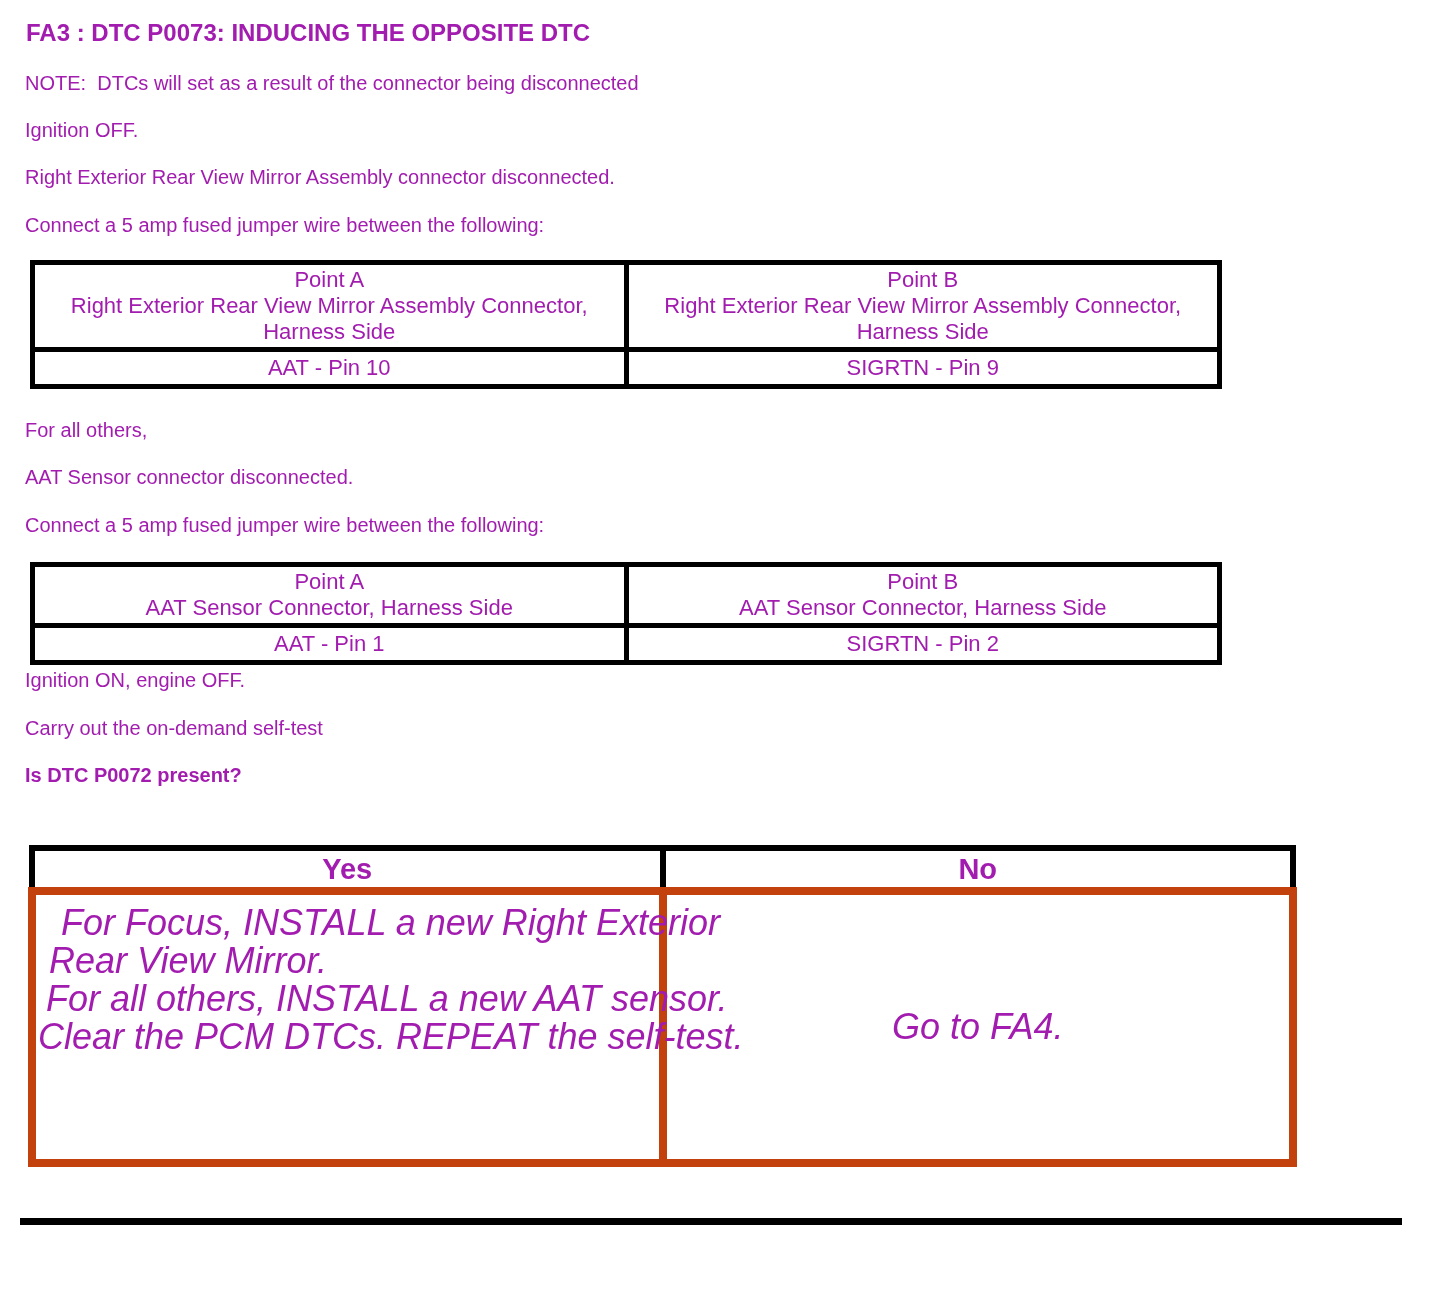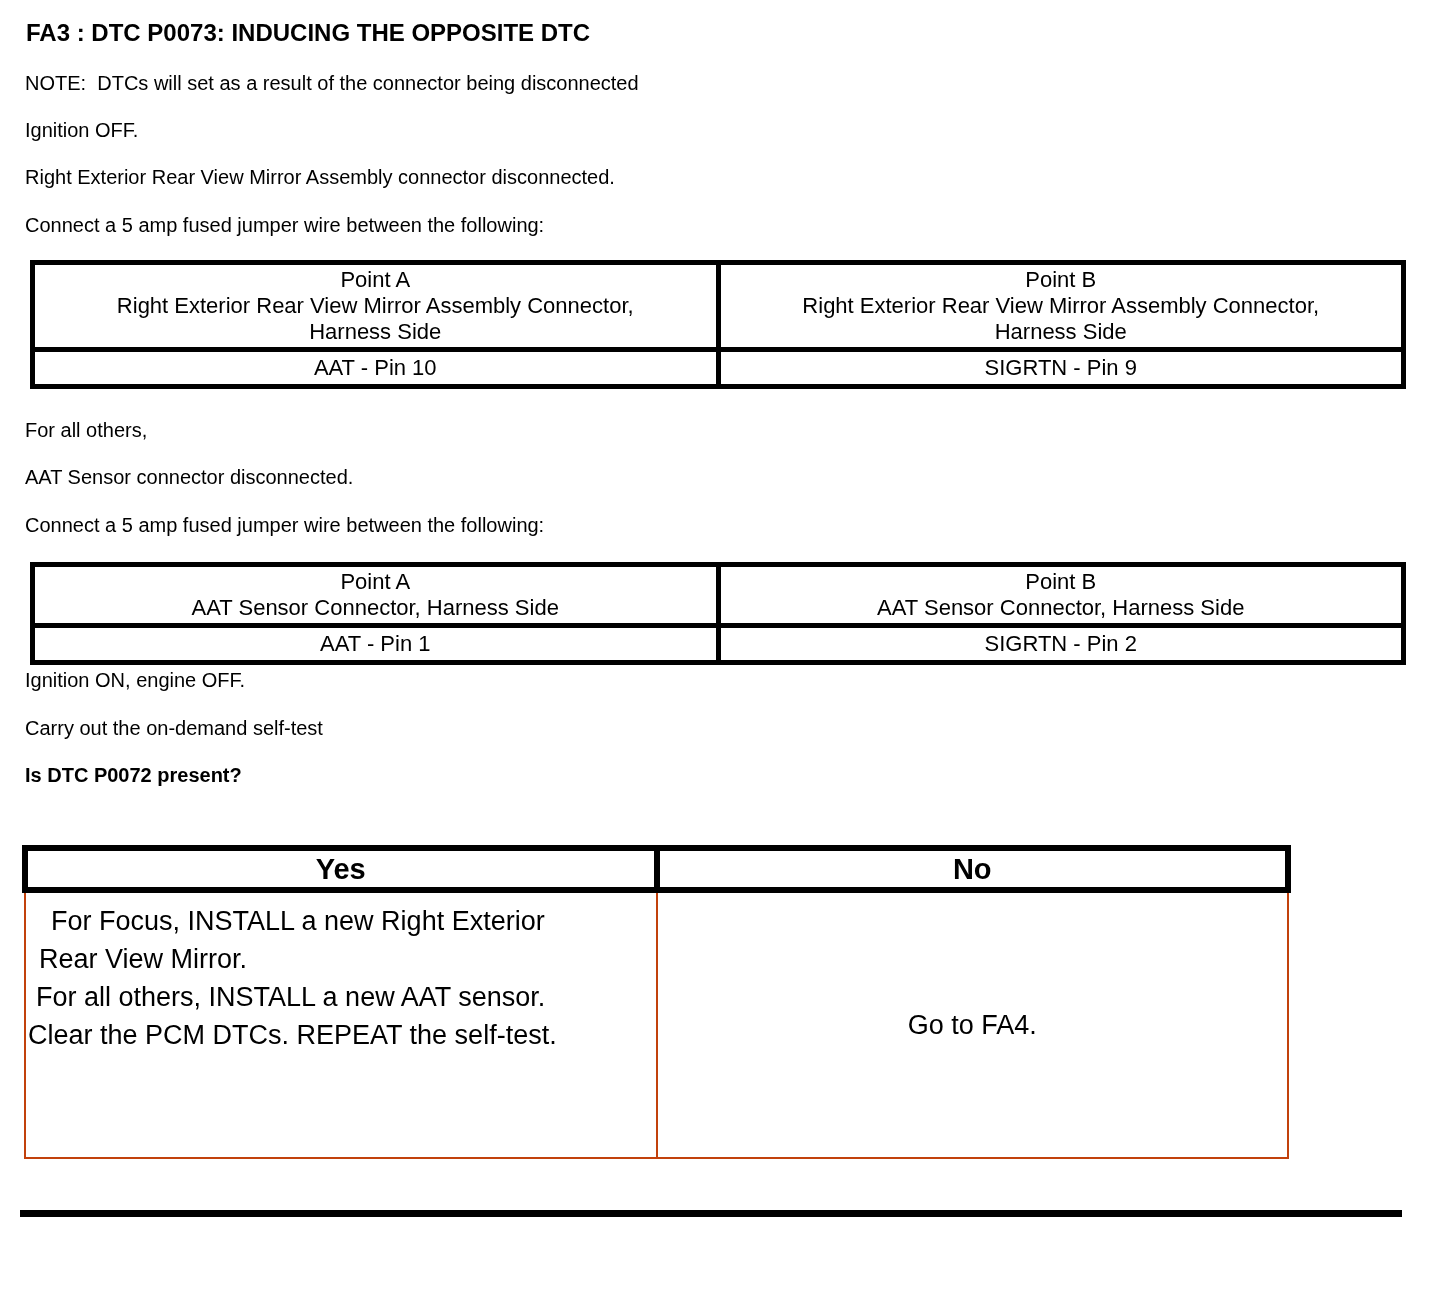--- a/index.html
+++ b/index.html
@@ -1,21 +1,21 @@
 <!DOCTYPE html>
 <html><head>
 <meta charset="utf-8">
 <style>
   html, body { margin: 0; padding: 0; background: #ffffff; }
   .page {
     position: relative;
     width: 1440px;
     height: 1300px;
     background: #ffffff;
-    color: #000000;
+    color: #a21caf;
     font-family: "Liberation Sans", sans-serif;
     overflow: hidden;
   }
   .doc-title {
     margin: 18px 0 0 26px;
     font-size: 24px;
     line-height: 30px;
     font-weight: bold;
     white-space: pre-wrap;
   }
@@ -30,53 +30,54 @@
   .mt17 { margin-top: 17px; }
   .mt18 { margin-top: 18px; }
   .mt20 { margin-top: 20px; }
   .mt24 { }
   .mt26 { margin-top: 26px; }
 
   table { border-collapse: collapse; table-layout: fixed; }
 
   .jumper-table {
     margin-left: 30px;
-    width: 1376px;
+    width: 1192px;
     padding-left: 40px;
   }
   .jumper-table.mtab1 { margin-top: 20px; }
   .jumper-table.mtab2 { margin-top: 22px; }
   .jumper-table th, .jumper-table td {
     border: 5px solid #000000;
     font-size: 22px;
     font-weight: normal;
     text-align: center;
     padding: 2px 4px;
     line-height: 26px;
   }
   .jumper-table td { height: 28px; }
 
   .decision-table {
     margin-top: 55px;
-    margin-left: 22px;
+    margin-left: 28px;
     width: 1269px;
     border-radius: 21px;
   }
   .decision-table th {
     border: 6px solid #000000;
     font-size: 29px;
     font-weight: bold;
     text-align: center;
     height: 36px;
     line-height: 36px;
     padding: 0;
   }
   .decision-table td {
-    border: 2px solid #c2410c;
-    font-size: 27px;
+    border: 8px solid #c2410c;
+    font-size: 36px;
+    font-style: italic;
   }
   .yes-cell {
     vertical-align: top;
     height: 255px;
     padding: 9px 2px 0 0;
   }
   .yes-line { line-height: 38px; white-space: pre; }
   .yes-line:nth-child(1) { padding-left: 25px; }
   .yes-line:nth-child(2) { padding-left: 13px; }
   .yes-line:nth-child(3) { padding-left: 10px; }

